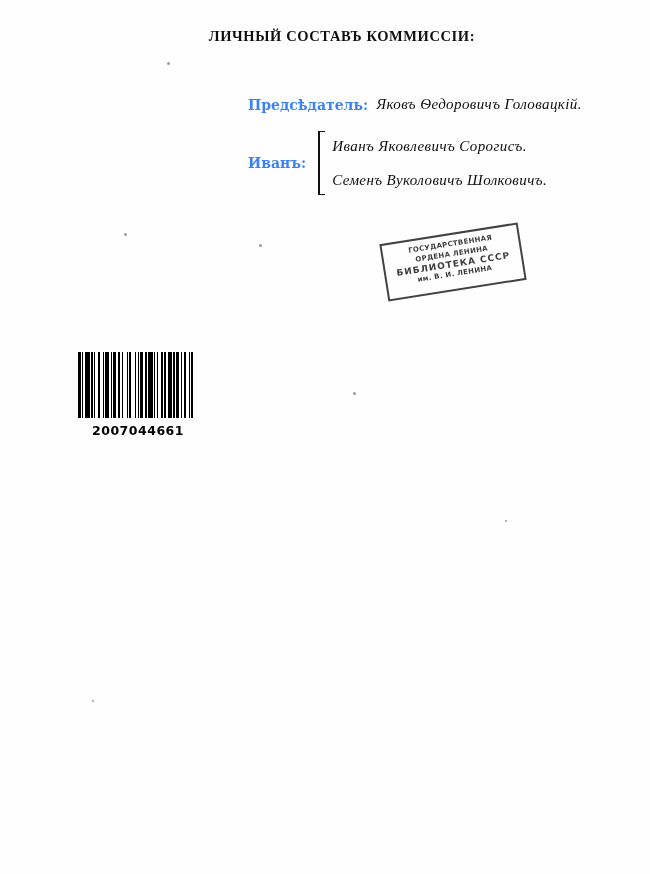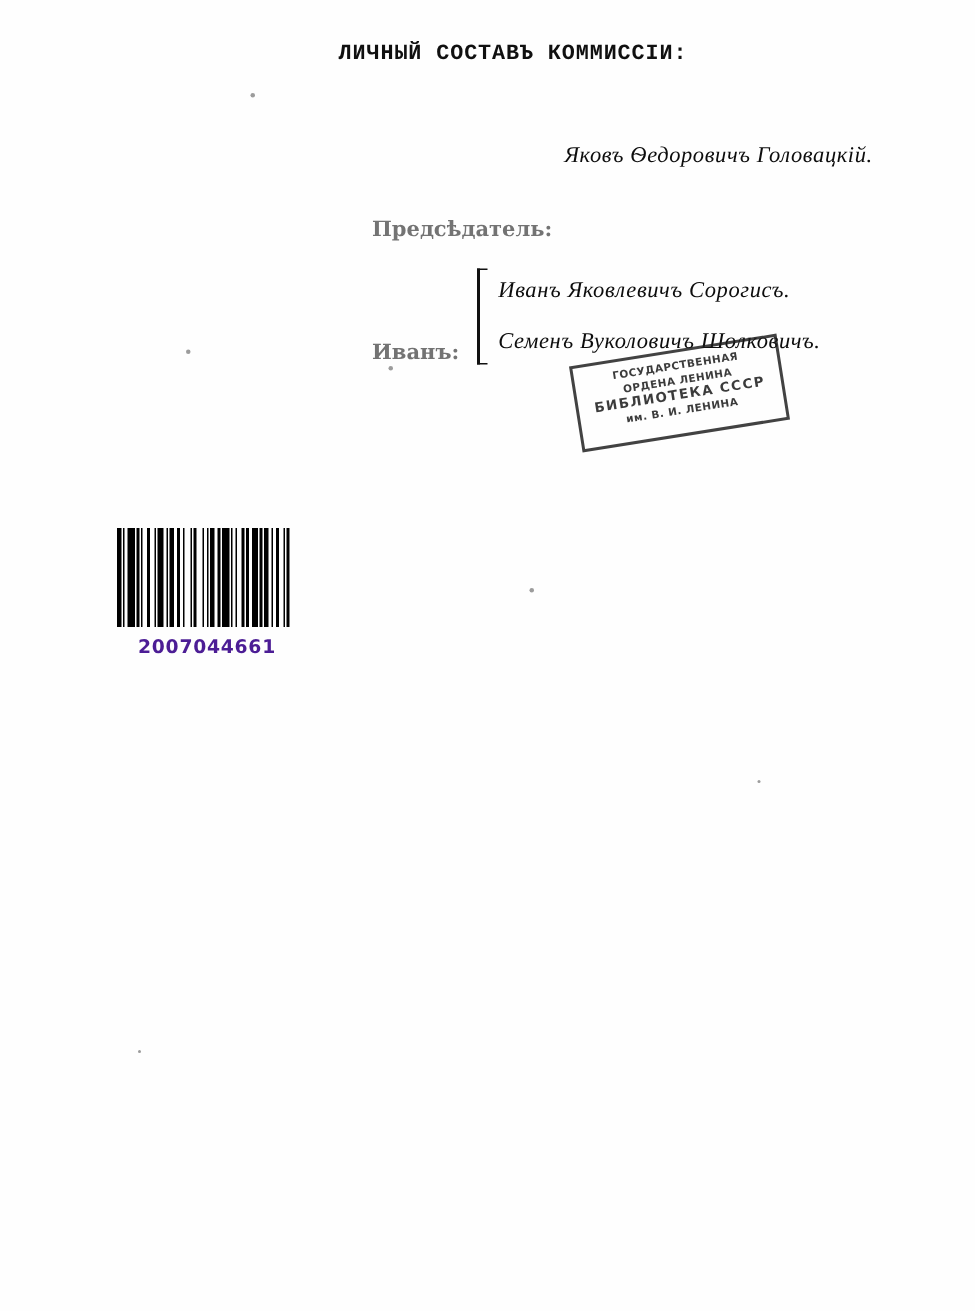--- a/index.html
+++ b/index.html
@@ -22,21 +22,21 @@
     background: #fefefe;
   }
 
   
   .heading {
     position: absolute;
     top: 28px;
     left: 0;
     width: 100%;
     text-align: center;
-    font-family: Liberation Mono, monospace;
+    font-family: Liberation Serif, serif;
     font-weight: bold;
     font-size: 14.5px;
     letter-spacing: 0.6px;
     color: #101010;
     padding-left: 34px;
     box-sizing: border-box;
   }
 
   
   .roster {
@@ -53,22 +53,21 @@
 
   .row-chair {
     margin-bottom: 16px;
   }
 
   .label {
     font-family: "DejaVu Serif", serif;
     font-weight: bold;
     font-size: 14px;
     white-space: nowrap;
-    color: #737373;
-    margin-top: 48px;
+    color: #3b82f6;
   }
 
   .label-chair {
     padding-top: 1px;
   }
 
   .name {
     font-family: "Liberation Serif", serif;
     font-style: italic;
     font-size: 15px;
@@ -178,21 +177,21 @@
     background: #000;
     height: 100%;
   }
   .barcode-number {
     margin-top: 5px;
     text-align: center;
     font-family: "DejaVu Sans", sans-serif;
     font-weight: bold;
     font-size: 12.5px;
     letter-spacing: 0.5px;
-    color: #4c1d95;
+    color: #000000;
   }
 
   
   .speck {
     position: absolute;
     background: #4a4a4a;
     border-radius: 50%;
     opacity: 0.55;
   }
 </style>

